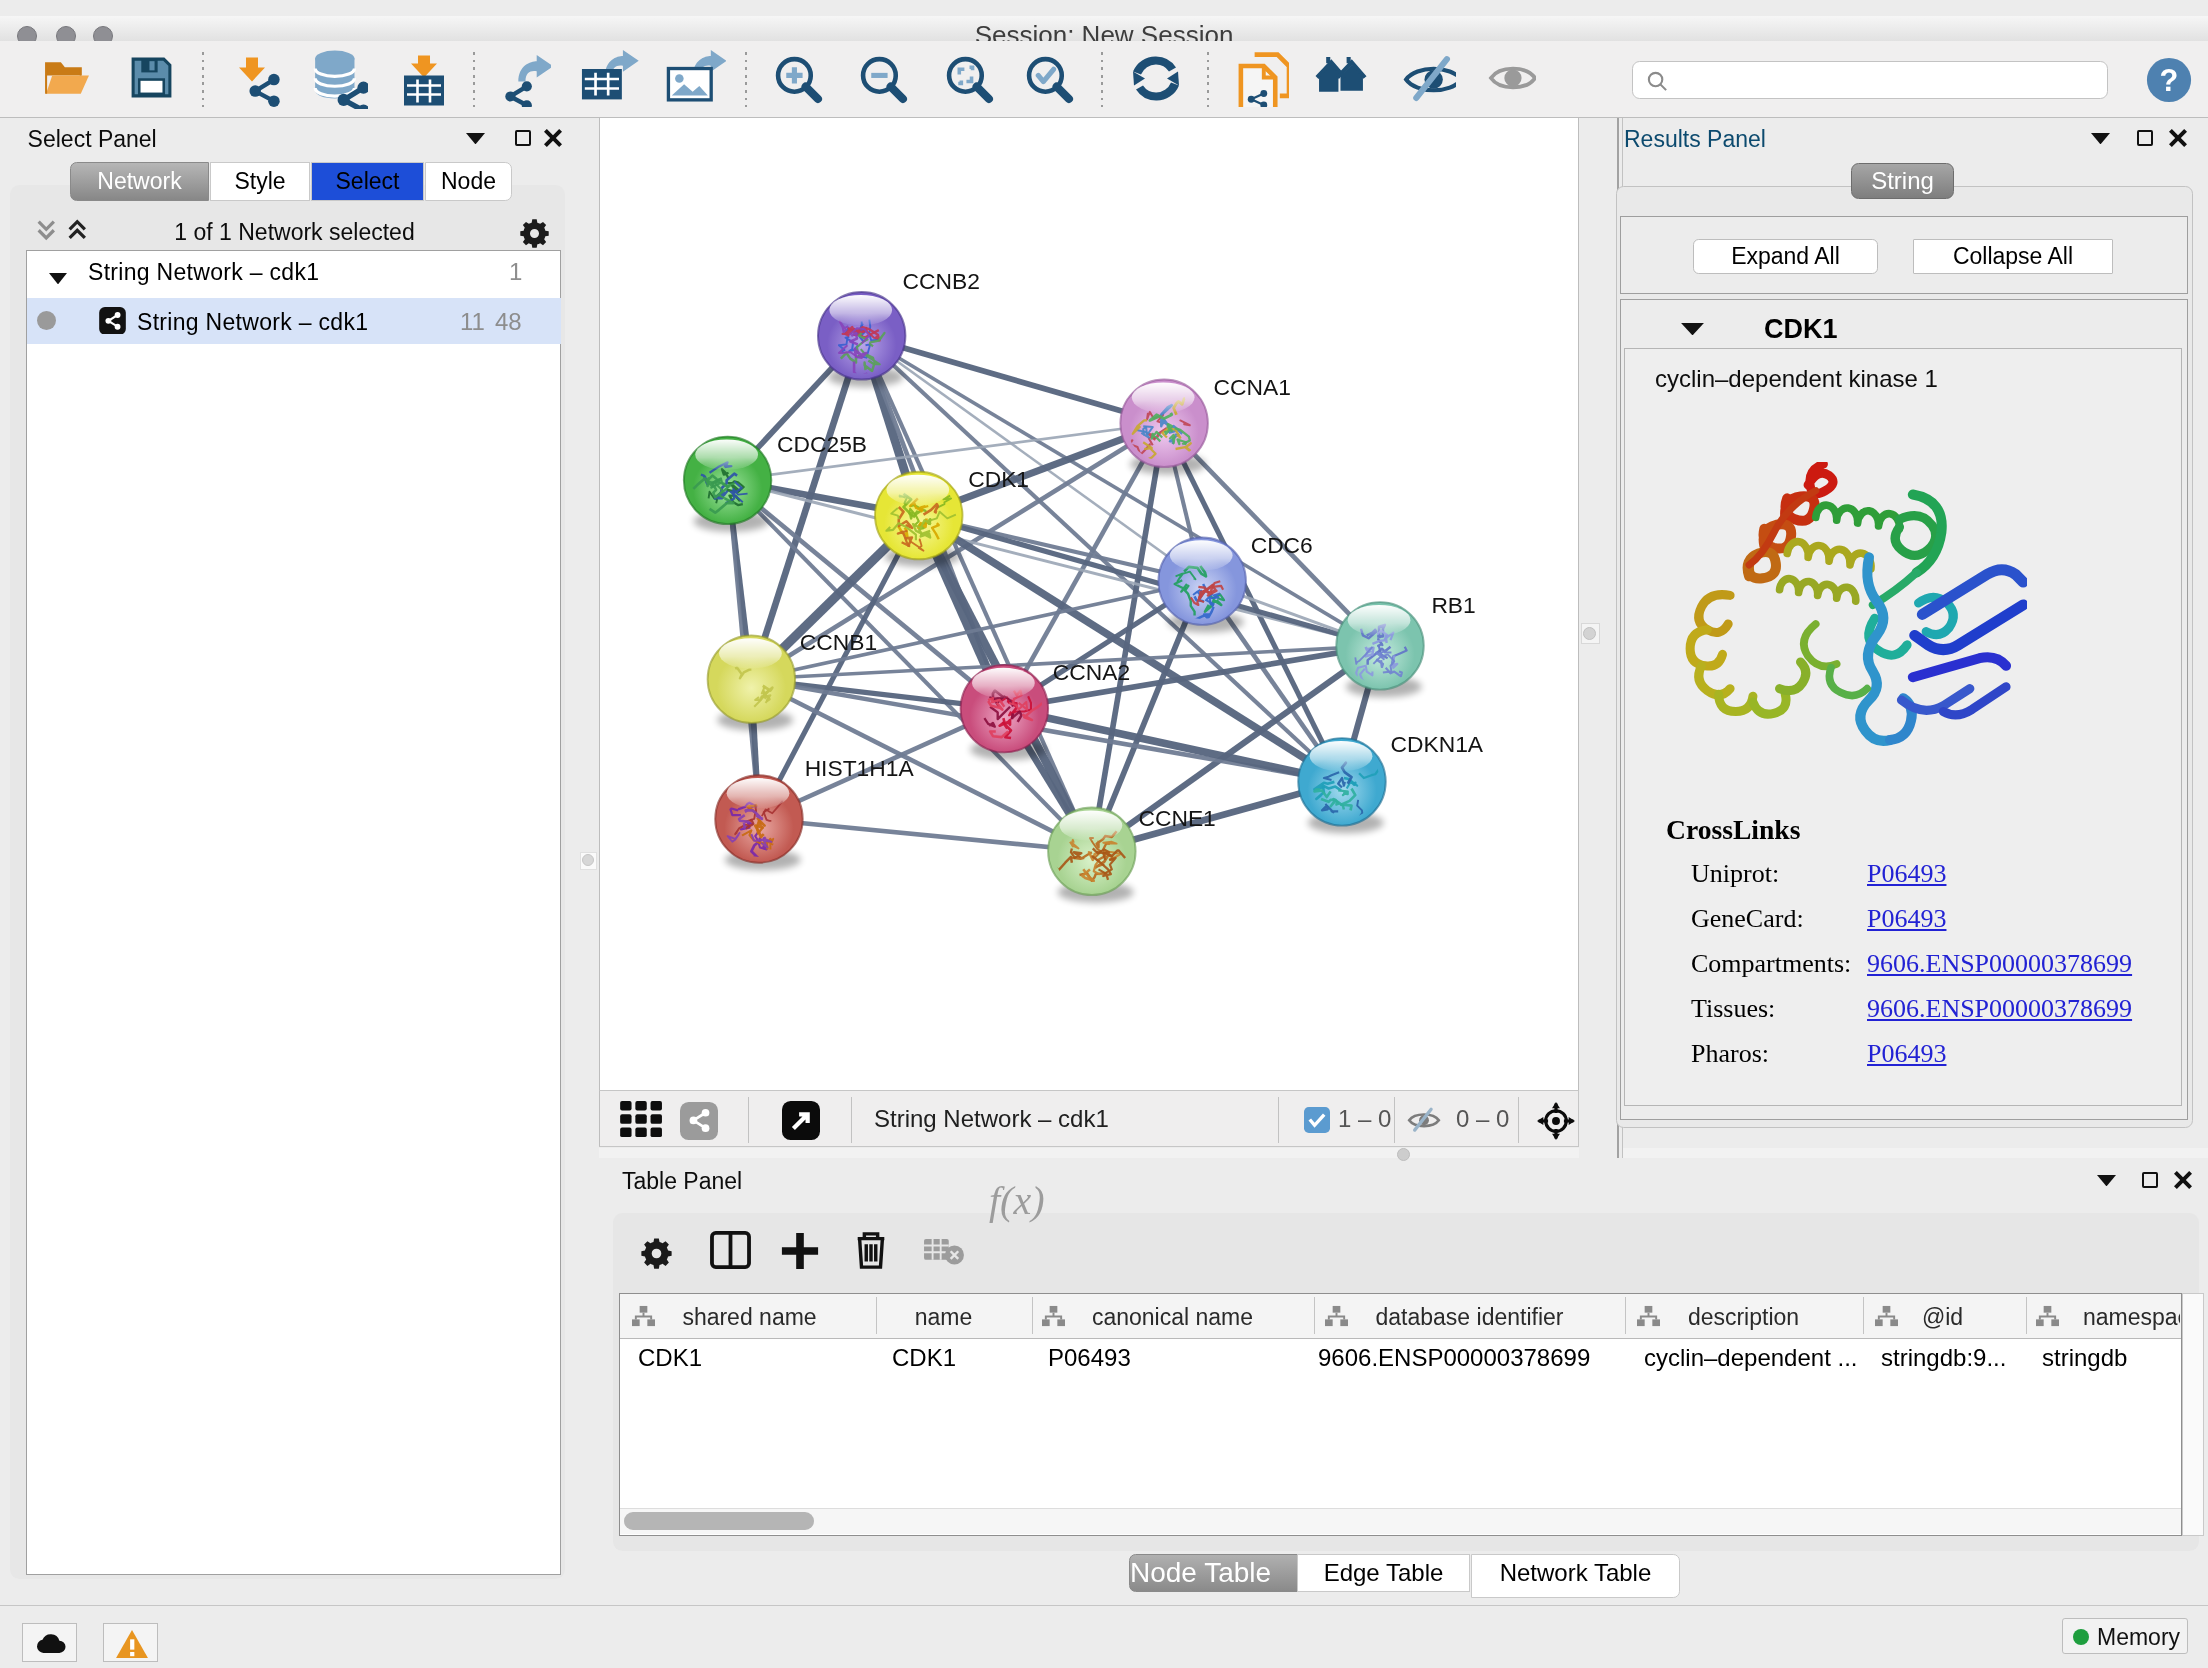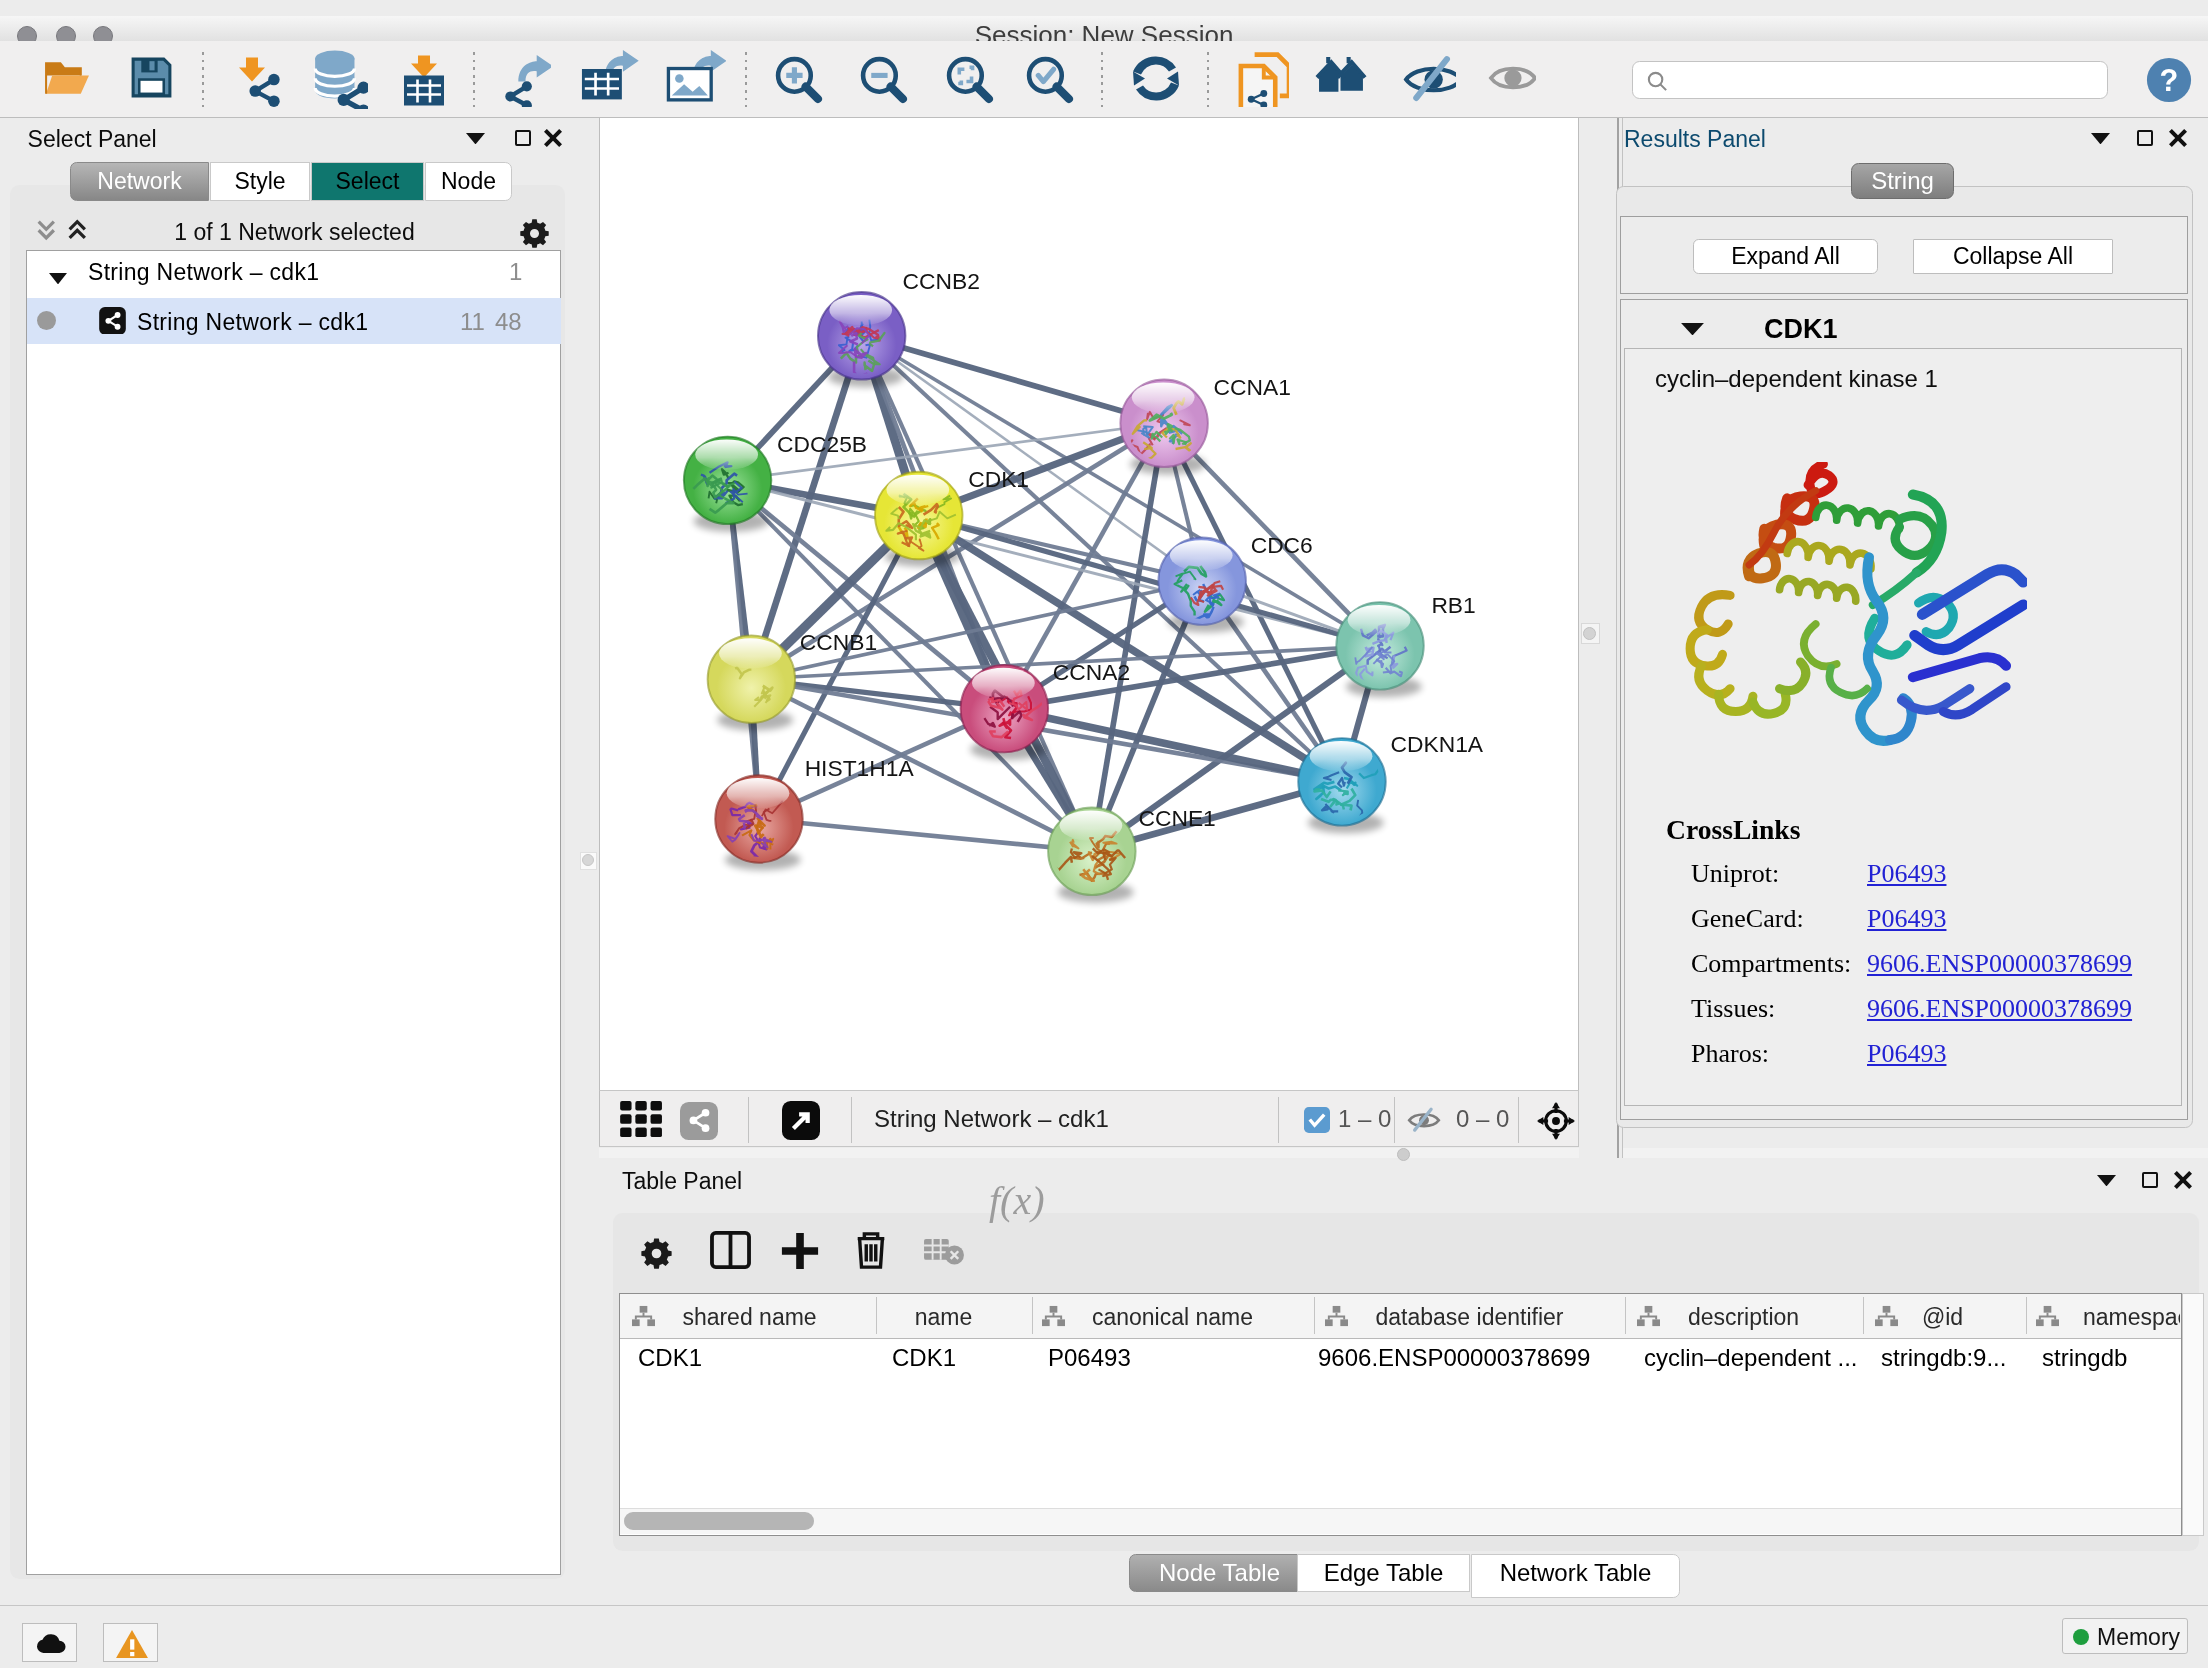--- a/index.html
+++ b/index.html
@@ -176,21 +176,21 @@
 <svg class="abs" style="left:466px;top:133px" width="19" height="11.4" viewBox="0 0 20 12">
     <path d="M0 0 h20 L10 12z" fill="#111"></path>
   </svg>
 <div class="abs" style="left:515px;top:130px;width:16px;height:16px;border:2.4px solid #111;border-radius:1.9px"></div>
 <svg class="abs" style="left:544px;top:129px" width="18" height="18" viewBox="0 0 19 19">
     <path d="M3 0 L9.5 6.5 16 0 19 3 12.5 9.5 19 16 16 19 9.5 12.5 3 19 0 16 6.5 9.5 0 3z" fill="#111"></path>
   </svg>
 <div class="abs" style="left:9.5px;top:185px;width:555px;height:1394px;background:#e7e7e7;border-radius:9.5px"></div>
 <div class="abs" style="left:70px;top:162px;width:139px;height:39px;background:linear-gradient(#b6b6b6,#878787);border:1px solid #8a8a8a;border-radius:6.7px 0 0 6.7px;color:#fff;text-align:center;line-height:37px;font-size:23px">Network</div>
 <div class="abs" style="left:210px;top:162px;width:100px;height:39px;background:#fff;border:1px solid #c9c9c9;color:#000;text-align:center;line-height:37px;font-size:23px">Style</div>
-<div class="abs" style="left:311px;top:162px;width:113px;height:39px;background:#0f766e;border:1px solid #c9c9c9;color:#000;text-align:center;line-height:37px;font-size:23px">Select</div>
+<div class="abs" style="left:311px;top:162px;width:113px;height:39px;background:#1d4ed8;border:1px solid #c9c9c9;color:#000;text-align:center;line-height:37px;font-size:23px">Select</div>
 <div class="abs" style="left:425px;top:162px;width:87px;height:39px;background:#fff;border:1px solid #c9c9c9;border-radius:0 6.7px 6.7px 0;color:#000;text-align:center;line-height:37px;font-size:23px">Node</div>
 <svg class="abs" style="left:32px;top:216px" width="28.5" height="28.5" viewBox="0 0 30 30">
     <path d="M7 6 l8 8 8-8 M7 15 l8 8 8-8" fill="none" stroke="#8d8d8d" stroke-width="3.4"></path>
   </svg>
 <svg class="abs" style="left:63px;top:216px" width="28.5" height="28.5" viewBox="0 0 30 30">
     <path d="M7 14 l8-8 8 8 M7 23 l8-8 8 8" fill="none" stroke="#222" stroke-width="3.4"></path>
   </svg>
 <div class="abs" style="left:95px;top:219px;width:399px;text-align:center;font-size:23px;color:#0c0c0c">1 of 1 Network selected</div>
 <svg class="abs" style="left:519px;top:218px" width="31" height="31" viewBox="0 0 24 24">
     <path fill="#1b1b1b" d="M12 8.5 a3.5 3.5 0 1 0 0 7 3.5 3.5 0 0 0 0-7z M10.3 1 h3.4 l.5 2.6 a8.6 8.6 0 0 1 2.2.9 l2.2-1.5 2.4 2.4-1.5 2.2 c.4.7.7 1.4.9 2.2 l2.6.5 v3.4 l-2.6.5 a8.6 8.6 0 0 1-.9 2.2 l1.5 2.2-2.4 2.4-2.2-1.5 a8.6 8.6 0 0 1-2.2.9 L13.7 23 h-3.4 l-.5-2.6 a8.6 8.6 0 0 1-2.2-.9 l-2.2 1.5-2.4-2.4 1.5-2.2 a8.6 8.6 0 0 1-.9-2.2 L1 13.7 v-3.4 l2.6-.5 c.2-.8.5-1.5.9-2.2 L3 5.4 5.4 3 l2.2 1.5 c.7-.4 1.4-.7 2.2-.9z"></path>
@@ -844,21 +844,21 @@
   </div>
 <svg style="position:absolute;left:2035px;top:1305px" width="25" height="23" viewBox="0 0 26 24">
 <rect x="9" y="1" width="8" height="7" fill="#8a8a8a"></rect>
     <rect x="1" y="15" width="8" height="7" fill="#8a8a8a"></rect>
     <rect x="17" y="15" width="8" height="7" fill="#8a8a8a"></rect>
 <path d="M13 8 v4 M5 15 v-3 h16 v3" stroke="#8a8a8a" stroke-width="2" fill="none"></path>
   </svg>
 <div class="abs" style="left:2182px;top:1293px;width:22px;height:243px;background:#fafafa;border:1px solid #c9c9c9"></div>
 <div class="abs" style="left:620px;top:1508px;width:1561px;height:26px;background:#f6f6f6;border-top:1px solid #ddd"></div>
 <div class="abs" style="left:624px;top:1512px;width:190px;height:18px;background:#b5b5b5;border-radius:9.5px"></div>
-<div class="abs" style="left:1129px;top:1554px;width:181px;height:38px;background:linear-gradient(#b0b0b0,#8a8a8a);border:1px solid #8a8a8a;border-radius:6.7px 0 0 6.7px;color:#fff;font-size:24px;text-align:center;line-height:36px">Node Table</div>
+<div class="abs" style="left:1129px;top:1554px;width:181px;height:38px;background:linear-gradient(#b0b0b0,#8a8a8a);border:1px solid #8a8a8a;border-radius:6.7px 0 0 6.7px;color:#fff;font-size:28px;text-align:left;line-height:36px">Node Table</div>
 <div class="abs" style="left:1297px;top:1554px;width:173px;height:38px;background:#fff;border:1px solid #c9c9c9;color:#000;font-size:24px;text-align:center;line-height:36px">Edge Table</div>
 <div class="abs" style="left:1471px;top:1554px;width:209px;height:44px;background:#fff;border:1px solid #c9c9c9;border-radius:0 6.7px 6.7px 0;color:#000;font-size:24px;text-align:center;line-height:36px">Network Table</div>
 <div class="abs" style="left:0;top:1605px;width:2208px;height:63px;background:#ececec;border-top:1px solid #c6c6c6"></div>
 <div class="abs" style="left:22px;top:1623px;width:55px;height:39px;background:#f4f4f4;border:1px solid #bdbdbd">
 <svg style="position:absolute;left:11.4px;top:7.6px" width="32" height="23" viewBox="0 0 34 24">
       <path d="M10 22 a7 7 0 0 1 -1-13.9 A9.5 9.5 0 0 1 27 9 a6.5 6.5 0 0 1 0 13z" fill="#111"></path>
     </svg>
   </div>
 <div class="abs" style="left:103px;top:1623px;width:55px;height:39px;background:#f4f4f4;border:1px solid #bdbdbd">
 <svg style="position:absolute;left:10.5px;top:4.8px" width="34" height="30" viewBox="0 0 36 32">

